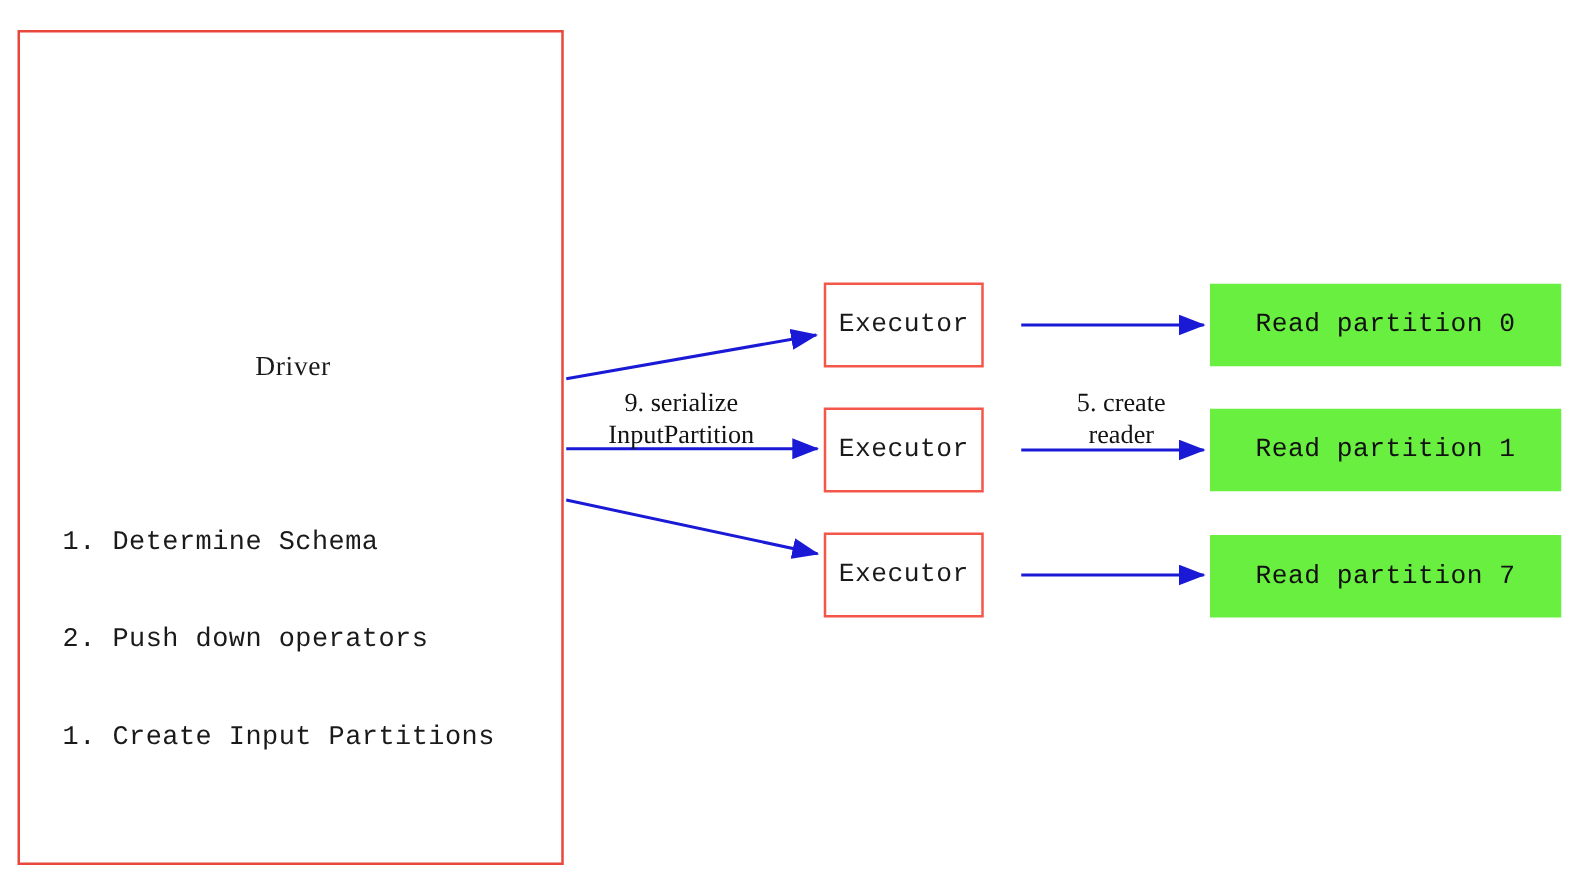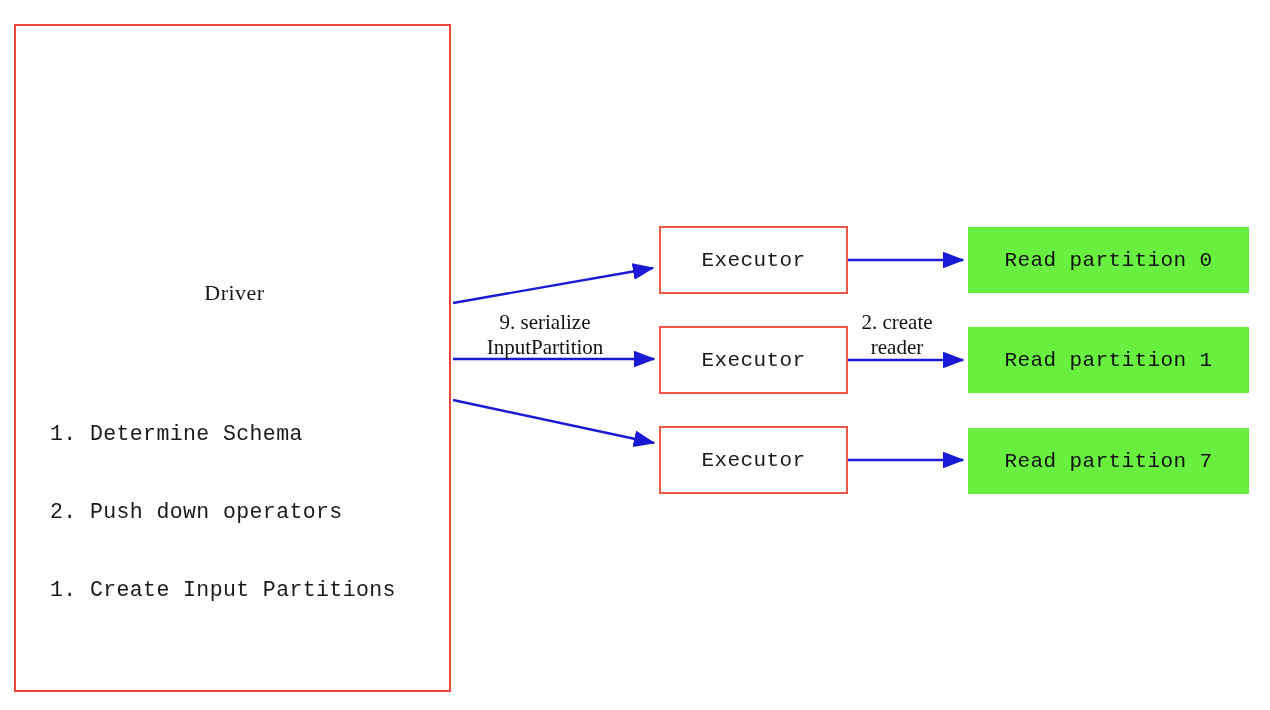--- a/index.html
+++ b/index.html
@@ -59,21 +59,21 @@
     letter-spacing: 0.4px;
     white-space: pre;
     margin-left: 20px;
   }
   .driver-steps div { white-space: pre; }
 
   
   .executor-box {
     position: absolute;
     box-sizing: border-box;
-    width: 189px;
+    width: 128px;
     height: 68px;
     border: 2px solid #f4564a;
     background: #ffffff;
     display: flex;
     align-items: center;
     justify-content: center;
     font-family: "Liberation Mono", "DejaVu Sans Mono", monospace;
     font-size: 21px;
     color: #1a1a1a;
     letter-spacing: 0.4px;
@@ -166,17 +166,17 @@
   <div class="partition-box part-0">Read partition 0</div>
   <div class="partition-box part-1">Read partition 1</div>
   <div class="partition-box part-2">Read partition 7</div>
 
   <div class="edge-label label-serialize">
     <div>9. serialize</div>
     <div>InputPartition</div>
   </div>
 
   <div class="edge-label label-create">
-    <div>2. create</div>
+    <div>5. create</div>
     <div>reader</div>
   </div>
 
 </div>
 
 </body></html>

